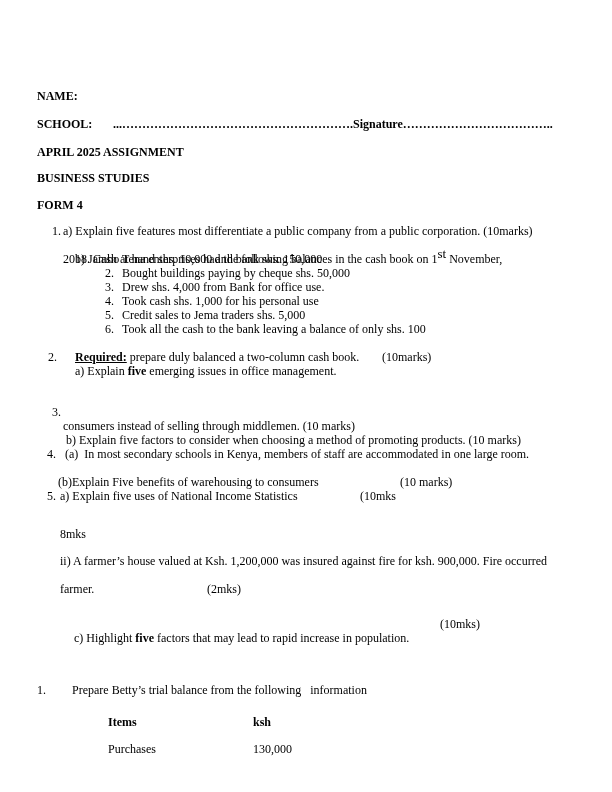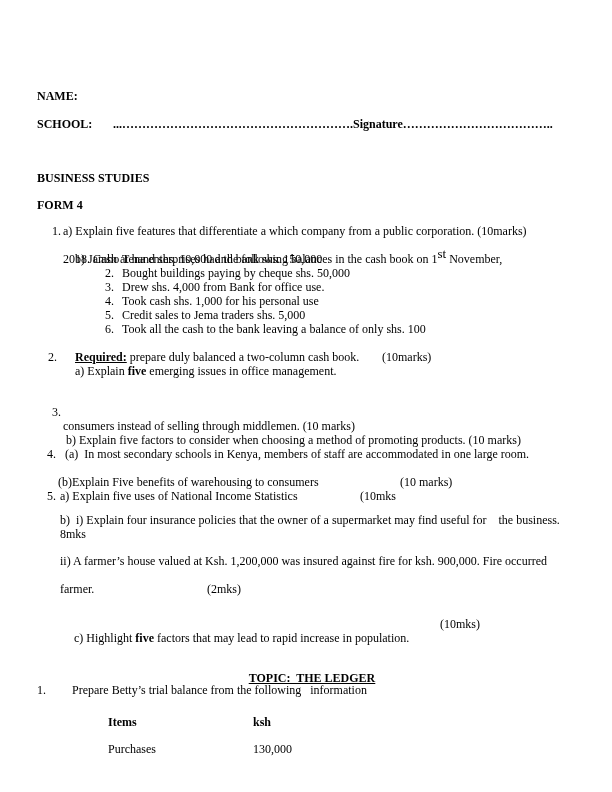--- a/index.html
+++ b/index.html
@@ -22,25 +22,26 @@
 <body>
 
 <div class="doc">
 
 
   <div class="ln b" style="left:37px;top:89px">NAME:</div>
 
   <div class="ln b" style="left:37px;top:117px">SCHOOL:</div>
   <div class="ln b" style="left:113px;top:117px">...………………………………………………….Signature………………………………..</div>
 
+  <div class="ln b" style="left:37px;top:145px">APRIL 2025 ASSIGNMENT</div>
   <div class="ln b" style="left:37px;top:171px">BUSINESS STUDIES</div>
   <div class="ln b" style="left:37px;top:198px">FORM 4</div>
 
   <div class="ln" style="left:52px;top:224px">1.</div>
-  <div class="ln" style="left:63px;top:224px">a) Explain five features that differentiate a which company from a public corporation. (10marks)</div>
+  <div class="ln" style="left:63px;top:224px">a) Explain five features most differentiate a public company from a public corporation. (10marks)</div>
   <div class="ln" style="left:63px;top:238px">
     <span>b) Jambo Tena enterprises had the following balances in the cash book on 1</span><sup class="ord">st</sup><span> November,</span>
   </div>
   <div class="ln" style="left:63px;top:252px">2018. Cash at hand shs. 10,000 and bank shs. 150,000</div>
 
   <div class="ln" style="left:105px;top:266px">2.</div>
   <div class="ln" style="left:122px;top:266px">Bought buildings paying by cheque shs. 50,000</div>
   <div class="ln" style="left:105px;top:280px">3.</div>
   <div class="ln" style="left:122px;top:280px">Drew shs. 4,000 from Bank for office use.</div>
   <div class="ln" style="left:105px;top:294px">4.</div>
@@ -65,33 +66,29 @@
   <div class="ln" style="left:66px;top:433px">b) Explain five factors to consider when choosing a method of promoting products. (10 marks)</div>
 
   <div class="ln" style="left:47px;top:447px">4.</div>
   <div class="ln" style="left:65px;top:447px">(a)  In most secondary schools in Kenya, members of staff are accommodated in one large room.</div>
   <div class="ln" style="left:58px;top:475px">(b)Explain Five benefits of warehousing to consumers</div>
   <div class="ln" style="left:400px;top:475px">(10 marks)</div>
 
   <div class="ln" style="left:47px;top:489px">5.</div>
   <div class="ln" style="left:60px;top:489px">a) Explain five uses of National Income Statistics</div>
   <div class="ln" style="left:360px;top:489px">(10mks</div>
-  <div class="ln" style="left:60px;top:513px">b)  i) Explain four insurance policies that the owner of a supermarket may find useful for    the business.</div>
   <div class="ln" style="left:60px;top:527px">8mks</div>
   <div class="ln" style="left:60px;top:554px">ii) A farmer’s house valued at Ksh. 1,200,000 was insured against fire for ksh. 900,000. Fire occurred</div>
   <div class="ln" style="left:60px;top:582px">farmer.</div>
   <div class="ln" style="left:207px;top:582px">(2mks)</div>
   <div class="ln" style="left:62px;top:617px">
     <span>c) Highlight </span><span class="b">five</span><span> factors that may lead to rapid increase in population.</span>
   </div>
   <div class="ln" style="left:440px;top:617px">(10mks)</div>
 
-  <div class="ln center" style="top:657px">
-    <span class="b u">TOPIC:  THE LEDGER</span>
-  </div>
 
   <div class="ln" style="left:37px;top:683px">1.</div>
   <div class="ln" style="left:72px;top:683px">Prepare Betty’s trial balance from the following   information</div>
 
   <div class="ln b" style="left:108px;top:715px">Items</div>
   <div class="ln b" style="left:253px;top:715px">ksh</div>
   <div class="ln" style="left:108px;top:742px">Purchases</div>
   <div class="ln" style="left:253px;top:742px">130,000</div>
 
 </div>

